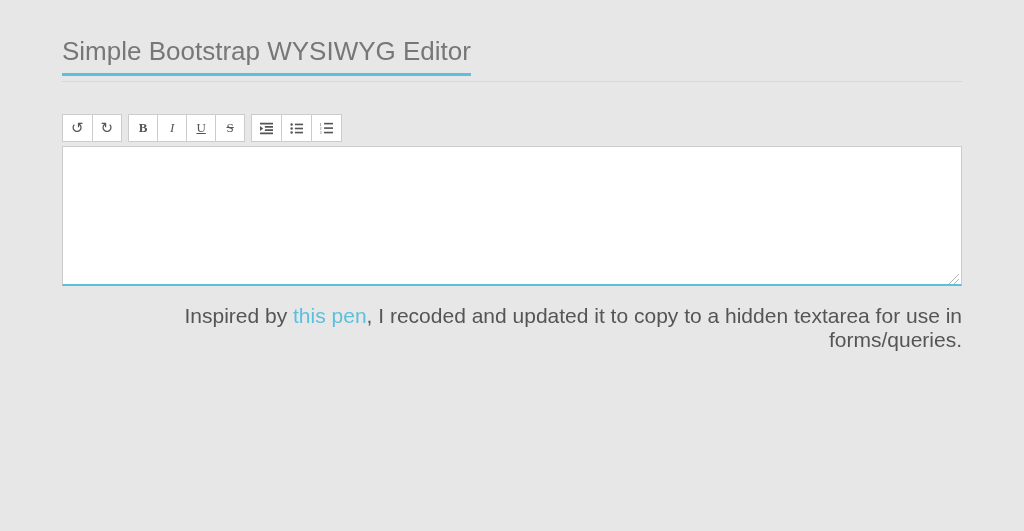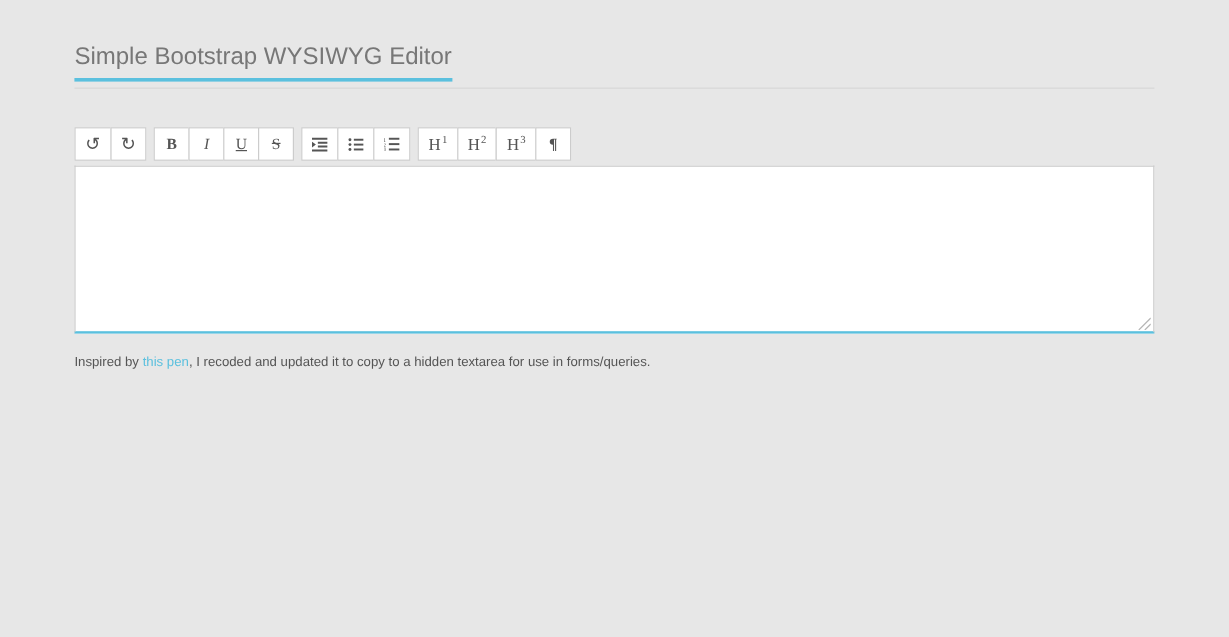--- a/index.html
+++ b/index.html
@@ -11,21 +11,21 @@
     color: #555;
     width: 1024px;
     height: 531px;
     overflow: hidden;
   }
   .container {
     padding: 36px 62px 0 62px;
   }
   h2.title {
     font-weight: 400;
-    font-size: 20px;
+    font-size: 26px;
     color: #777;
     margin: 0 0 6px 0;
     display: inline-block;
     border-bottom: 3px solid #5bc0de;
     padding-bottom: 6px;
   }
   .title-rule {
     border: none;
     border-top: 1px solid #d8d8d8;
     margin: -1px 0 0 0;
@@ -72,21 +72,22 @@
     right: 2px;
     bottom: 2px;
     width: 12px;
     height: 12px;
     pointer-events: none;
   }
   .resize-handle svg { stroke: #b5b5b5; }
   p.description {
     margin: 18px 0 6px 0;
     color: #555;
-    font-size: 11px;
+    font-size: 21px;
+    text-align: right;
   }
   a.link { color: #5bc0de; text-decoration: none; cursor: pointer; }
   .see-link-row { margin-top: 2px; }
   .arrow-icon { color: #5bc0de; margin-right: 4px; font-size: 15px; }
 </style>
 </head>
 <body>
 
 <div class="container">
   <h2 class="title">Simple Bootstrap WYSIWYG Editor</h2>
@@ -139,34 +140,20 @@
             <text x="-1" y="5" font-size="6" fill="#555">1</text>
             <rect x="5" y="1" width="11" height="2"></rect>
             <text x="-1" y="10" font-size="6" fill="#555">2</text>
             <rect x="5" y="6.5" width="11" height="2"></rect>
             <text x="-1" y="15" font-size="6" fill="#555">3</text>
             <rect x="5" y="12" width="11" height="2"></rect>
           </svg>
       </button>
     </div>
 
-    <div class="btn-group">
-      <button class="btn">
-        <span class="h-label"><span>H</span><sup>1</sup></span>
-      </button>
-      <button class="btn">
-        <span class="h-label"><span>H</span><sup>2</sup></span>
-      </button>
-      <button class="btn">
-        <span class="h-label"><span>H</span><sup>3</sup></span>
-      </button>
-      <button class="btn">
-        <span style="font-weight:bold;">¶</span>
-      </button>
-    </div>
 
   </div>
 
   <div class="editor" contenteditable="true" style="">
     <div class="resize-handle">
       <svg viewBox="0 0 12 12">
           <line x1="2" y1="12" x2="12" y2="2" stroke-width="1"></line>
           <line x1="7" y1="12" x2="12" y2="7" stroke-width="1"></line>
         </svg>
     </div>

